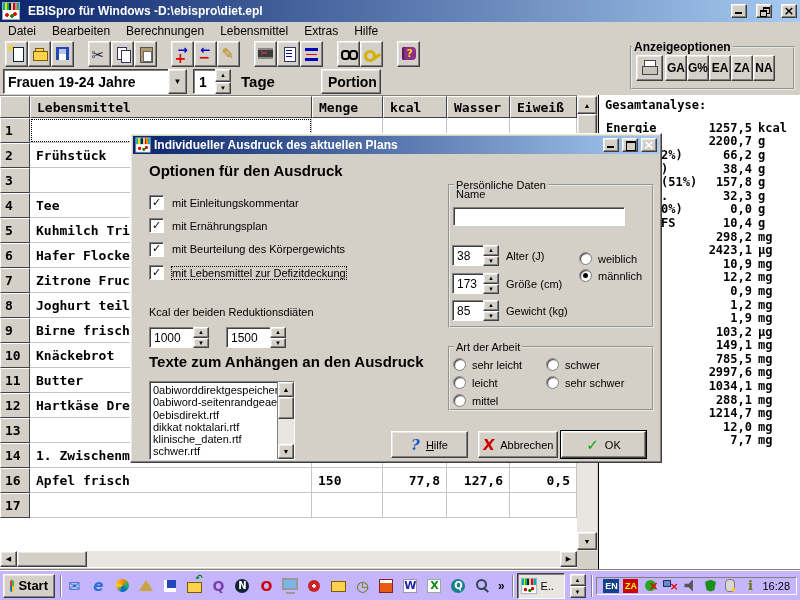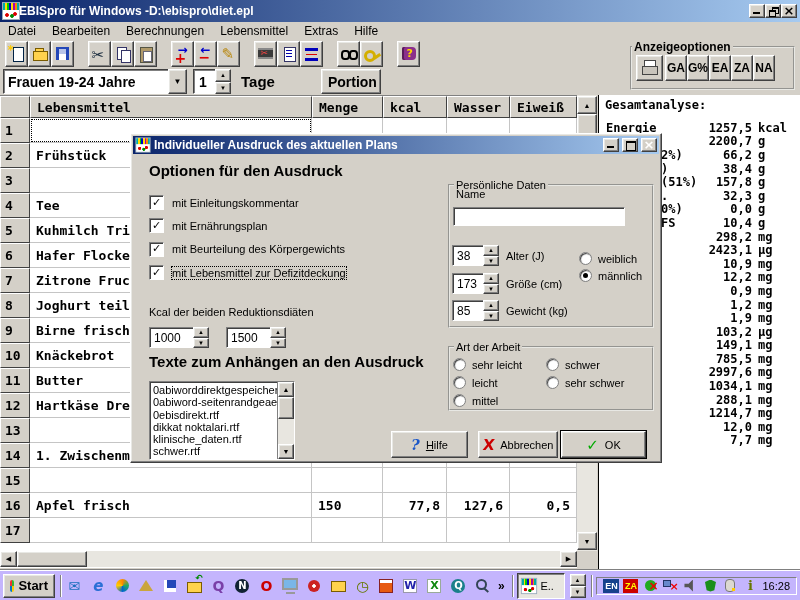--- a/index.html
+++ b/index.html
@@ -10,21 +10,21 @@
   .out{border-top:1px solid #fff;border-left:1px solid #fff;border-right:1px solid #404040;
     border-bottom:1px solid #404040;box-shadow:inset -1px -1px 0 #808080,inset 1px 1px 0 #e8e8e4;
     background:#d4d0c8;box-sizing:border-box}
   .pressed{border-top:1px solid #404040;border-left:1px solid #404040;border-right:1px solid #fff;
     border-bottom:1px solid #fff;box-shadow:inset 1px 1px 0 #808080;background:#d4d0c8;box-sizing:border-box}
   .in{border-top:1px solid #808080;border-left:1px solid #808080;border-right:1px solid #fff;
     border-bottom:1px solid #fff;box-shadow:inset 1px 1px 0 #404040;background:#fff;box-sizing:border-box}
   .groove{border:2px groove #e8e8e4;box-sizing:border-box}
   
   #titlebar{left:0;top:0;width:800px;height:22px;background:linear-gradient(90deg,#0a246a,#a6caf0);
-    display:flex;align-items:center;padding:0 3px;box-sizing:border-box;gap:0}
+    display:flex;align-items:center;padding:0 3px;box-sizing:border-box;gap:9px}
   #titlebar .t{color:#fff;font-weight:bold;font-size:12px;flex:1;white-space:nowrap}
   .ebis-icon{width:16px;height:16px;flex:0 0 16px;background:
     radial-gradient(circle at 4px 12px,#d00 0 1.5px,transparent 2.2px),
     radial-gradient(circle at 9px 13px,#080 0 1.5px,transparent 2.2px),
     radial-gradient(circle at 12px 11px,#d00 0 1.5px,transparent 2.2px),
     linear-gradient(90deg,#0aa 0 2px,#fd0 2px 4px,#0c0 4px 6px,#00c 6px 8px,#fd0 8px 10px,#a0a 10px 12px,#f80 12px 14px,#0aa 14px 16px) top/16px 7px no-repeat,#fff;
     box-shadow:0 0 0 1px #9ab}
   .wbtn{width:16px;height:14px;display:flex;align-items:center;justify-content:center;position:relative}
   .g-min::before{content:"";position:absolute;left:3px;bottom:3px;width:7px;height:2px;background:#000}
   .g-restore::before{content:"";position:absolute;left:6px;top:2px;width:5px;height:4px;border:1px solid #000;border-top-width:2px}
@@ -464,28 +464,20 @@
         </div>
         <div class="t-row">
           <span class="t-num">14</span>
           <span class="dcell w1">1. Zwischenm</span>
           <span class="dcell w2"></span>
           <span class="dcell w3 num"></span>
           <span class="dcell w4 num"></span>
           <span class="dcell w5 num"></span>
         </div>
         <div class="t-row">
-          <span class="t-num">15</span>
-          <span class="dcell w1"></span>
-          <span class="dcell w2"></span>
-          <span class="dcell w3 num"></span>
-          <span class="dcell w4 num"></span>
-          <span class="dcell w5 num"></span>
-        </div>
-        <div class="t-row">
           <span class="t-num">16</span>
           <span class="dcell w1">Apfel frisch</span>
           <span class="dcell w2">150</span>
           <span class="dcell w3 num">77,8</span>
           <span class="dcell w4 num">127,6</span>
           <span class="dcell w5 num">0,5</span>
         </div>
         <div class="t-row">
           <span class="t-num">17</span>
           <span class="dcell w1"></span>

